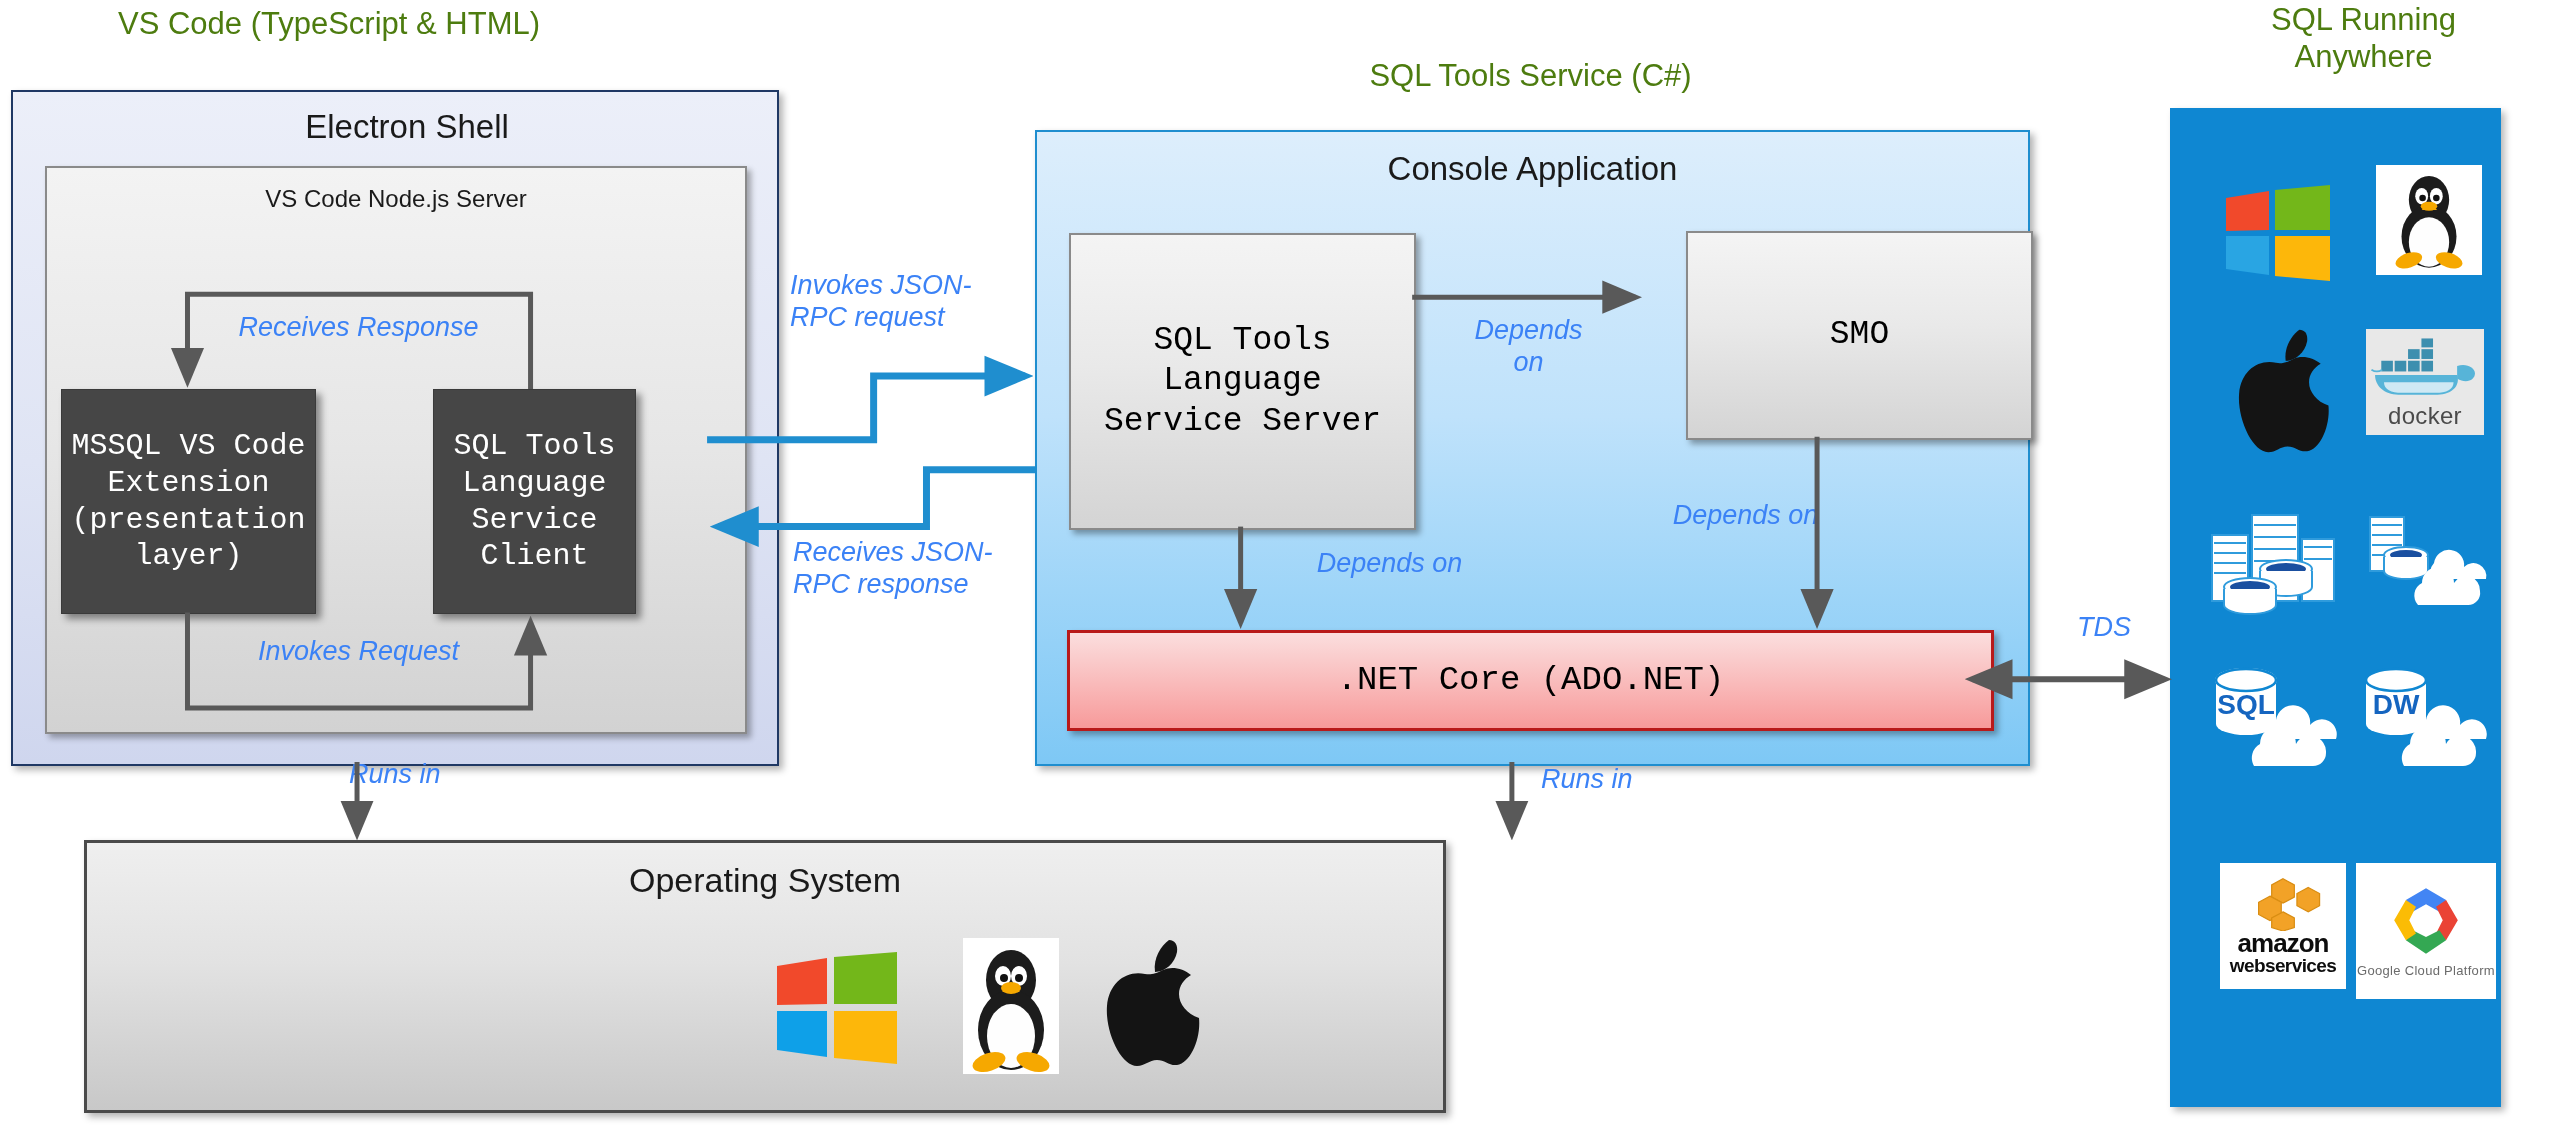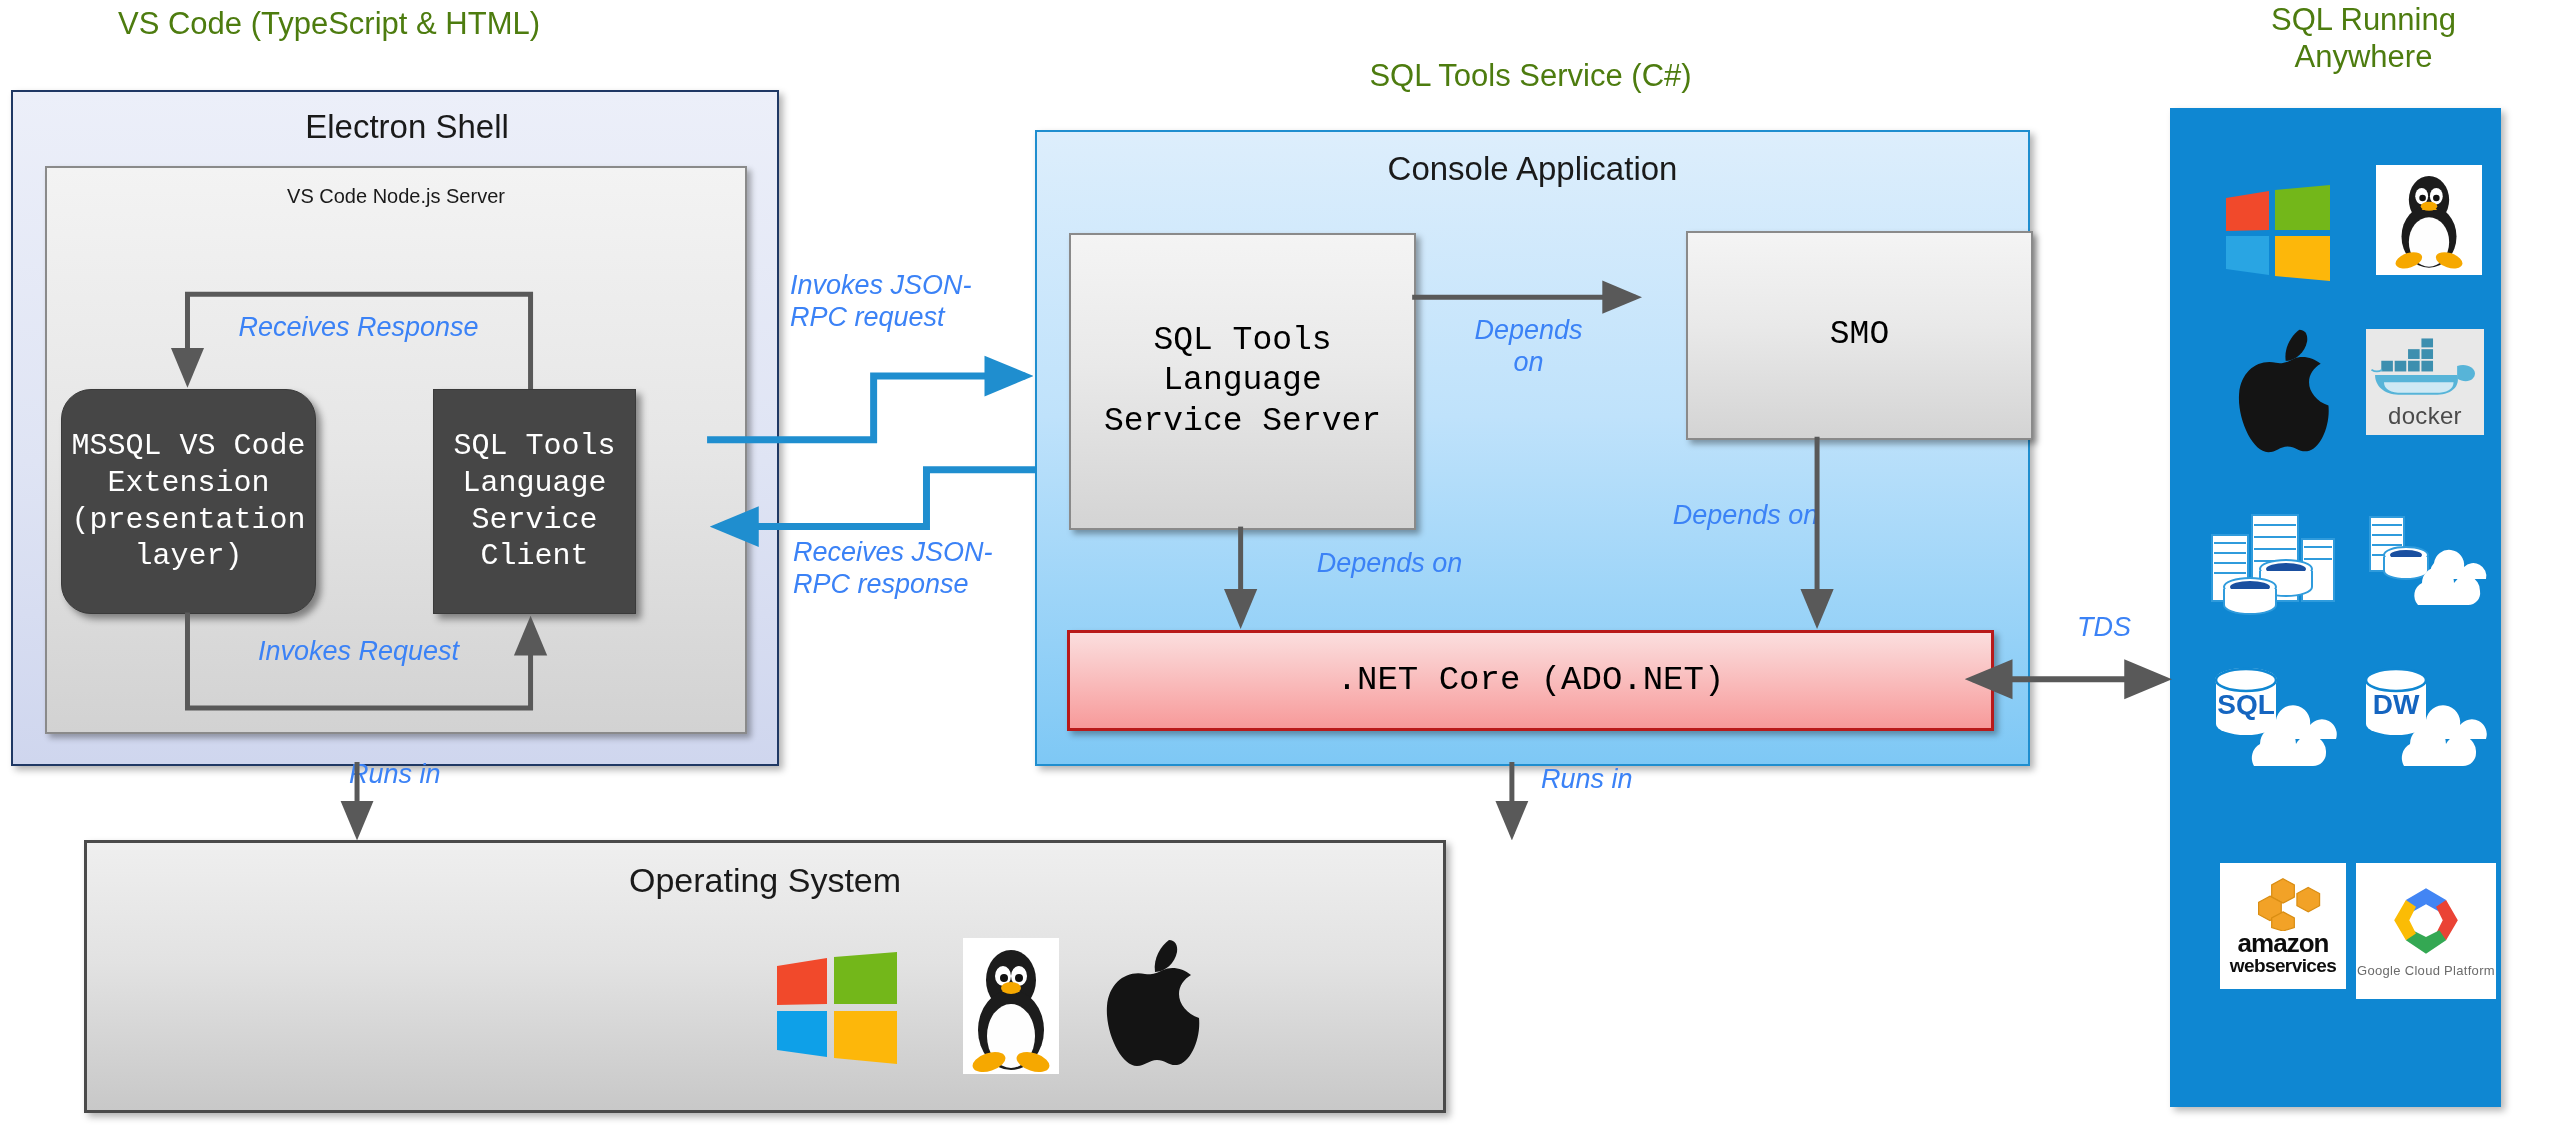--- a/index.html
+++ b/index.html
@@ -72,24 +72,24 @@
 <div class="abs caption" style="left:997px;top:58px;width:1067px;">SQL Tools Service (C#)</div>
 
 <div class="abs caption" style="left:2154px;top:2px;width:419px;">SQL Running
 Anywhere</div>
 
 <div class="abs panel-electron" style="left:11px;top:90px;width:764px;height:672px;">
   <div class="panel-title" style="top:16px;padding-left:24px;">Electron Shell</div>
 </div>
 
 <div class="abs box-node" style="left:45px;top:166px;width:698px;height:564px;">
-  <div class="panel-title" style="top:17px;font-size:20px;">VS Code Node.js Server</div>
-</div>
-
-<div class="abs box-dark" style="left:61px;top:389px;width:253px;height:223px;border-radius:30px;">
+  <div class="panel-title" style="top:17px;font-size:24px;">VS Code Node.js Server</div>
+</div>
+
+<div class="abs box-dark" style="left:61px;top:389px;width:253px;height:223px;">
   <div class="box-label" style="font-size:30px;">MSSQL VS Code
 Extension
 (presentation
 layer)</div>
 </div>
 
 <div class="abs box-dark" style="left:433px;top:389px;width:201px;height:223px;">
   <div class="box-label" style="font-size:30px;">SQL Tools
 Language
 Service Client</div>

